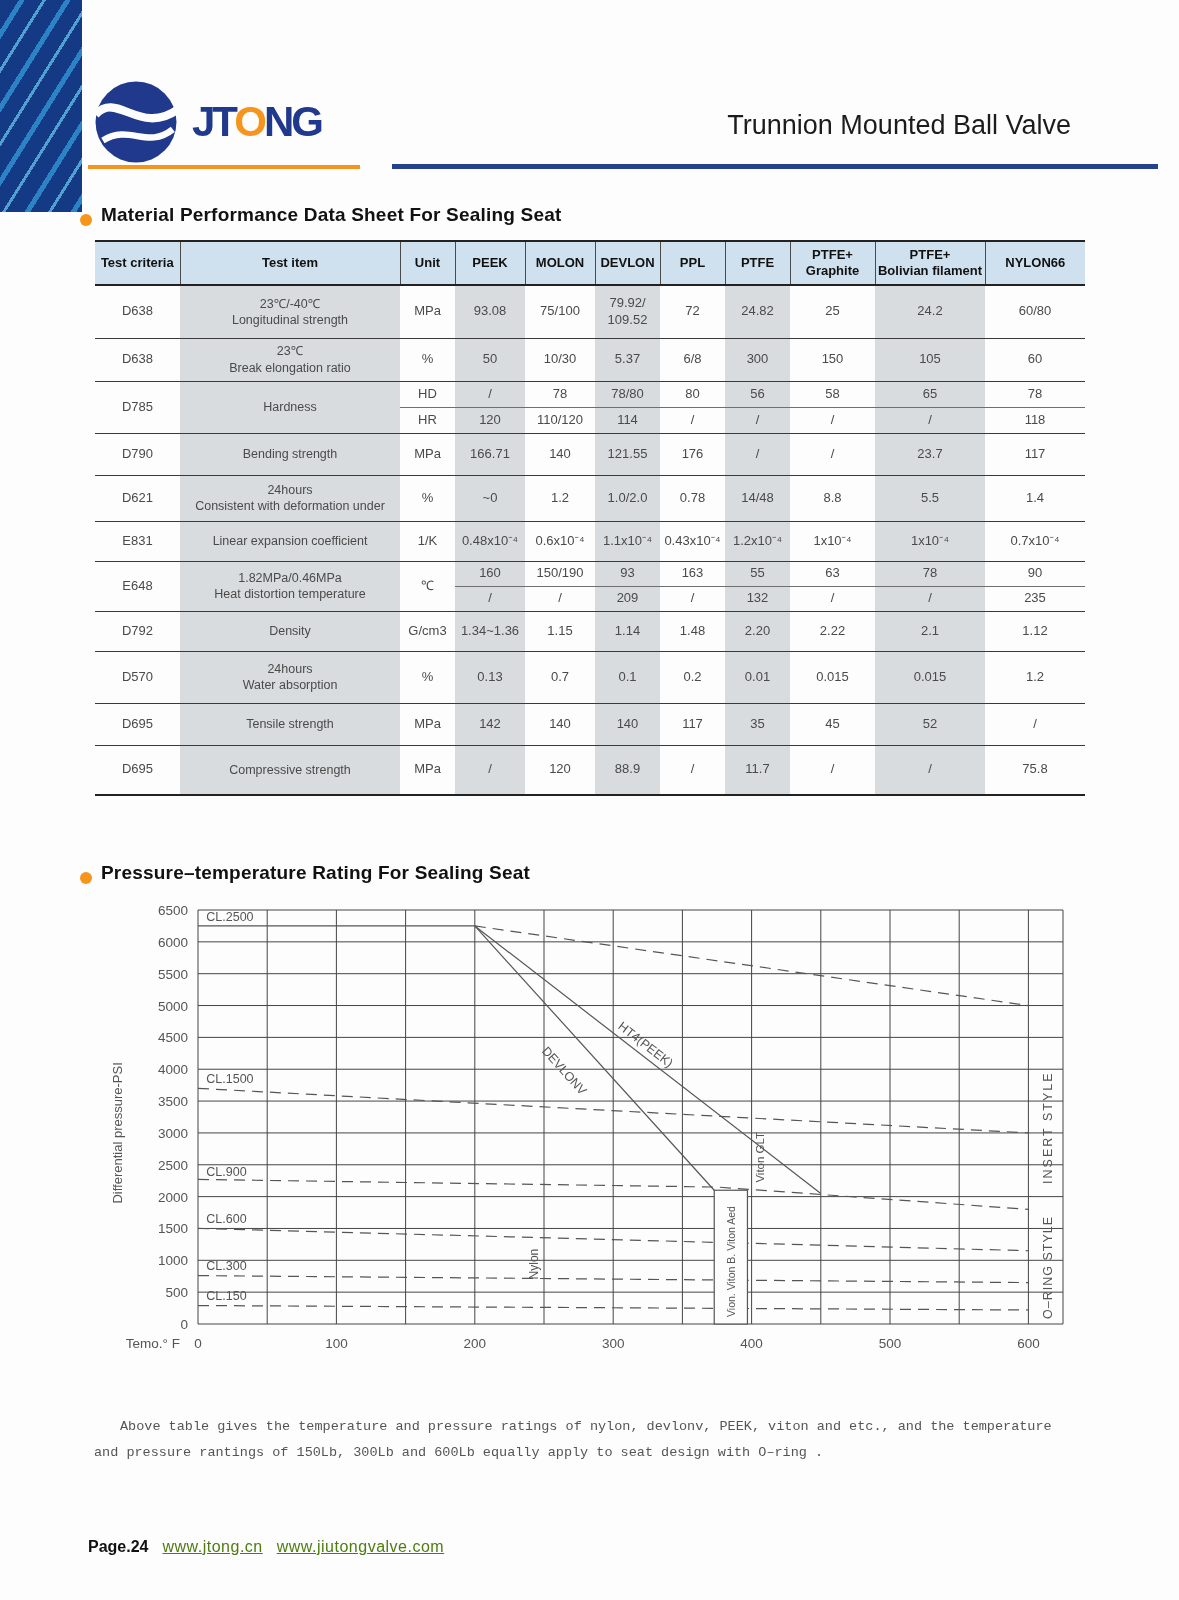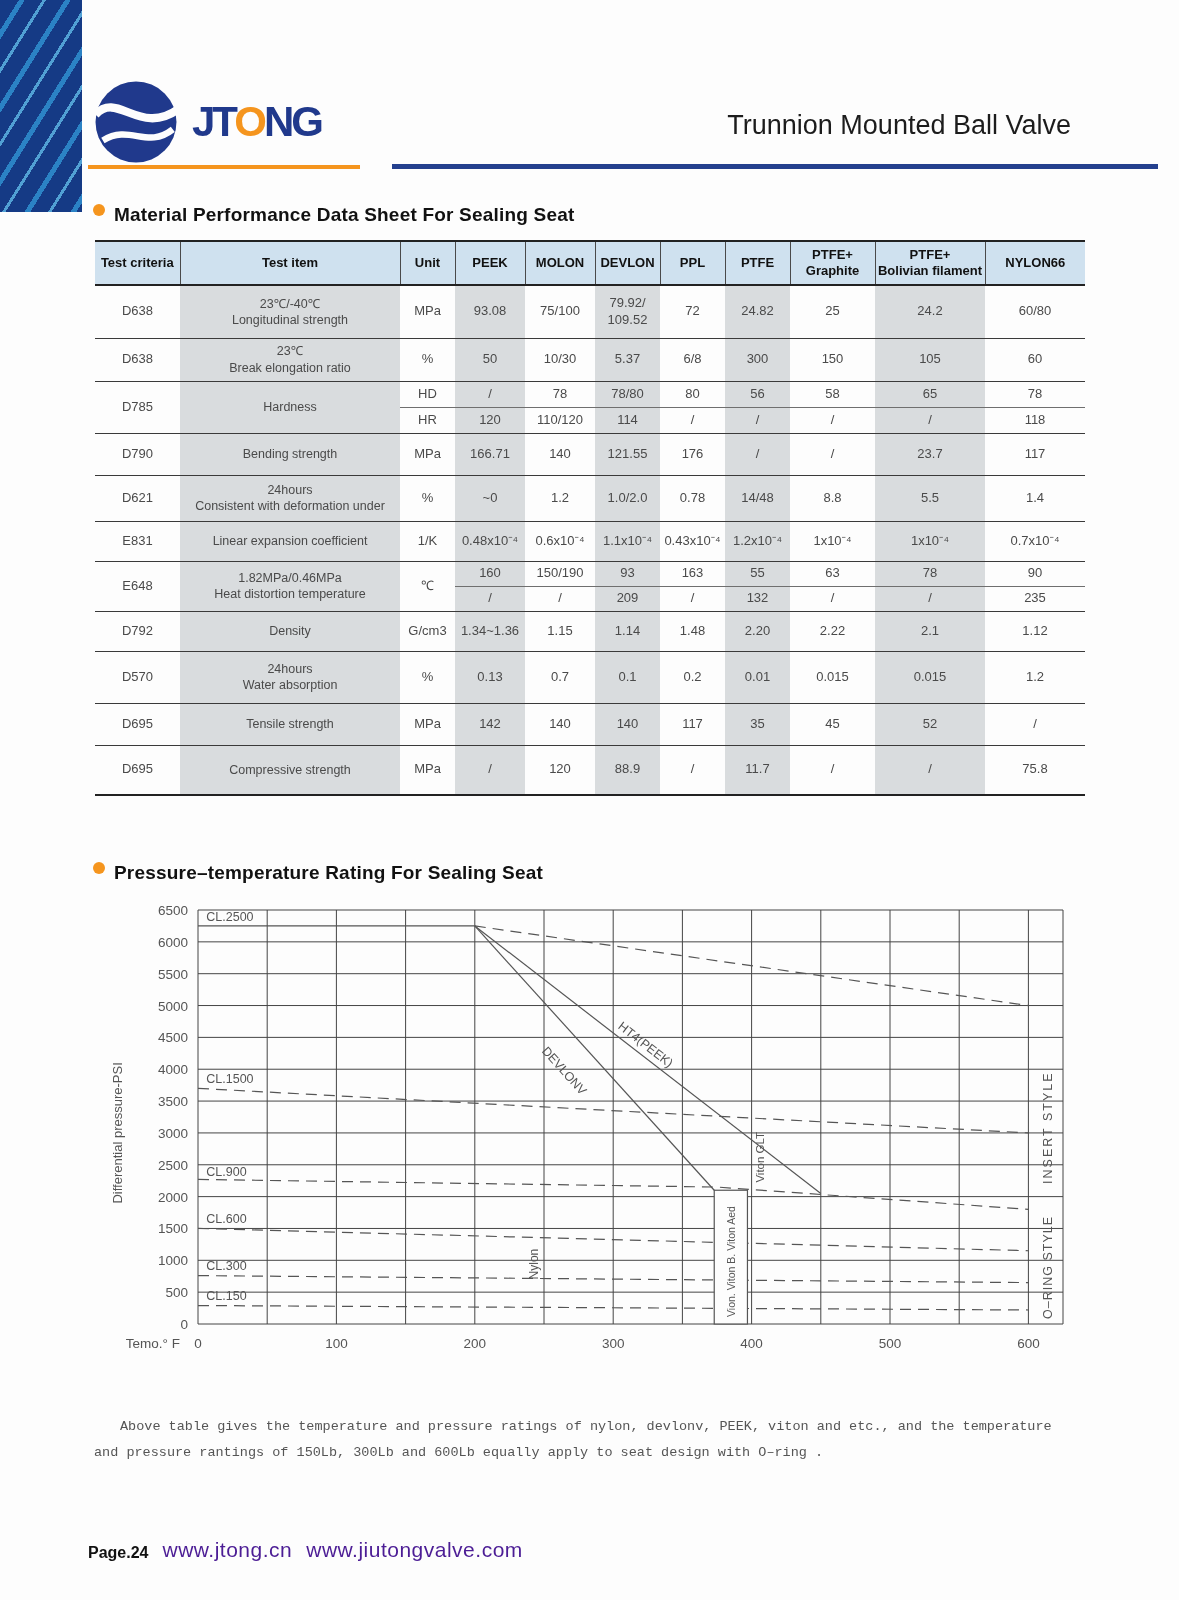--- a/index.html
+++ b/index.html
@@ -21,21 +21,21 @@
   
   .logo{position:absolute;left:90px;top:76px;display:flex;align-items:center;gap:10px;}
   .logo svg{display:block;}
   .logo-text{font-weight:bold;font-size:42px;letter-spacing:-3px;color:#20398c;line-height:1;}
   .logo-text .o{color:#f5951e;}
   
   .header-title{position:absolute;top:110px;right:108px;font-size:27px;color:#1c1c1c;}
   .rule-orange{position:absolute;left:88px;top:165px;width:272px;height:4px;background:#f5951e;}
   .rule-blue{position:absolute;left:392px;top:164px;width:766px;height:5px;background:#24408e;}
   
-  .section{position:absolute;left:93px;display:flex;align-items:flex-start;gap:9px;}
+  .section{position:absolute;left:80px;display:flex;align-items:flex-end;gap:9px;}
   .section .bullet{width:12px;height:12px;border-radius:50%;background:#f5951e;flex:0 0 auto;}
   .section h2{margin:0;font-size:19px;color:#111;letter-spacing:.2px;}
   .sec1{top:204px;}
   .sec2{top:862px;}
   
   .tablewrap{position:absolute;left:95px;top:240px;width:990px;}
   table{border-collapse:collapse;table-layout:fixed;width:990px;
         border-top:2px solid #222;border-bottom:2px solid #222;}
   th{background:#cfe1ef;border-bottom:2px solid #222;border-left:1px solid #4a4a4a;
      font-size:13px;color:#111;padding:3px 2px;white-space:pre-line;line-height:1.25;height:36px;}
@@ -48,21 +48,21 @@
   td.item{font-size:12.5px;}
   
   .chartwrap{position:absolute;left:98px;top:892px;}
   .chartwrap svg text{font-family:"Liberation Sans",sans-serif;fill:#555;}
   
   .note{position:absolute;left:94px;top:1400px;width:986px;font-size:13.5px;color:#555;
         line-height:1.95;text-indent:26px;font-family:Liberation Mono, monospace;}
   
   .pagefoot{position:absolute;left:88px;top:1538px;font-size:16px;display:flex;gap:14px;align-items:flex-end;}
   .pagefoot .pg{font-weight:bold;color:#111;}
-  .pagefoot .url{color:#4c1d95;font-size:21px;letter-spacing:.5px;}
+  .pagefoot .url{color:#4d7c0f;font-size:16px;letter-spacing:.5px;text-decoration:underline;}
 </style>
 </head>
 <body>
 
 <div class="decor"></div>
 
 <div class="logo">
   <span>
     <svg width="92" height="92" viewBox="0 0 100 100">
       <circle cx="50" cy="50" r="44" fill="#20398c"></circle>

